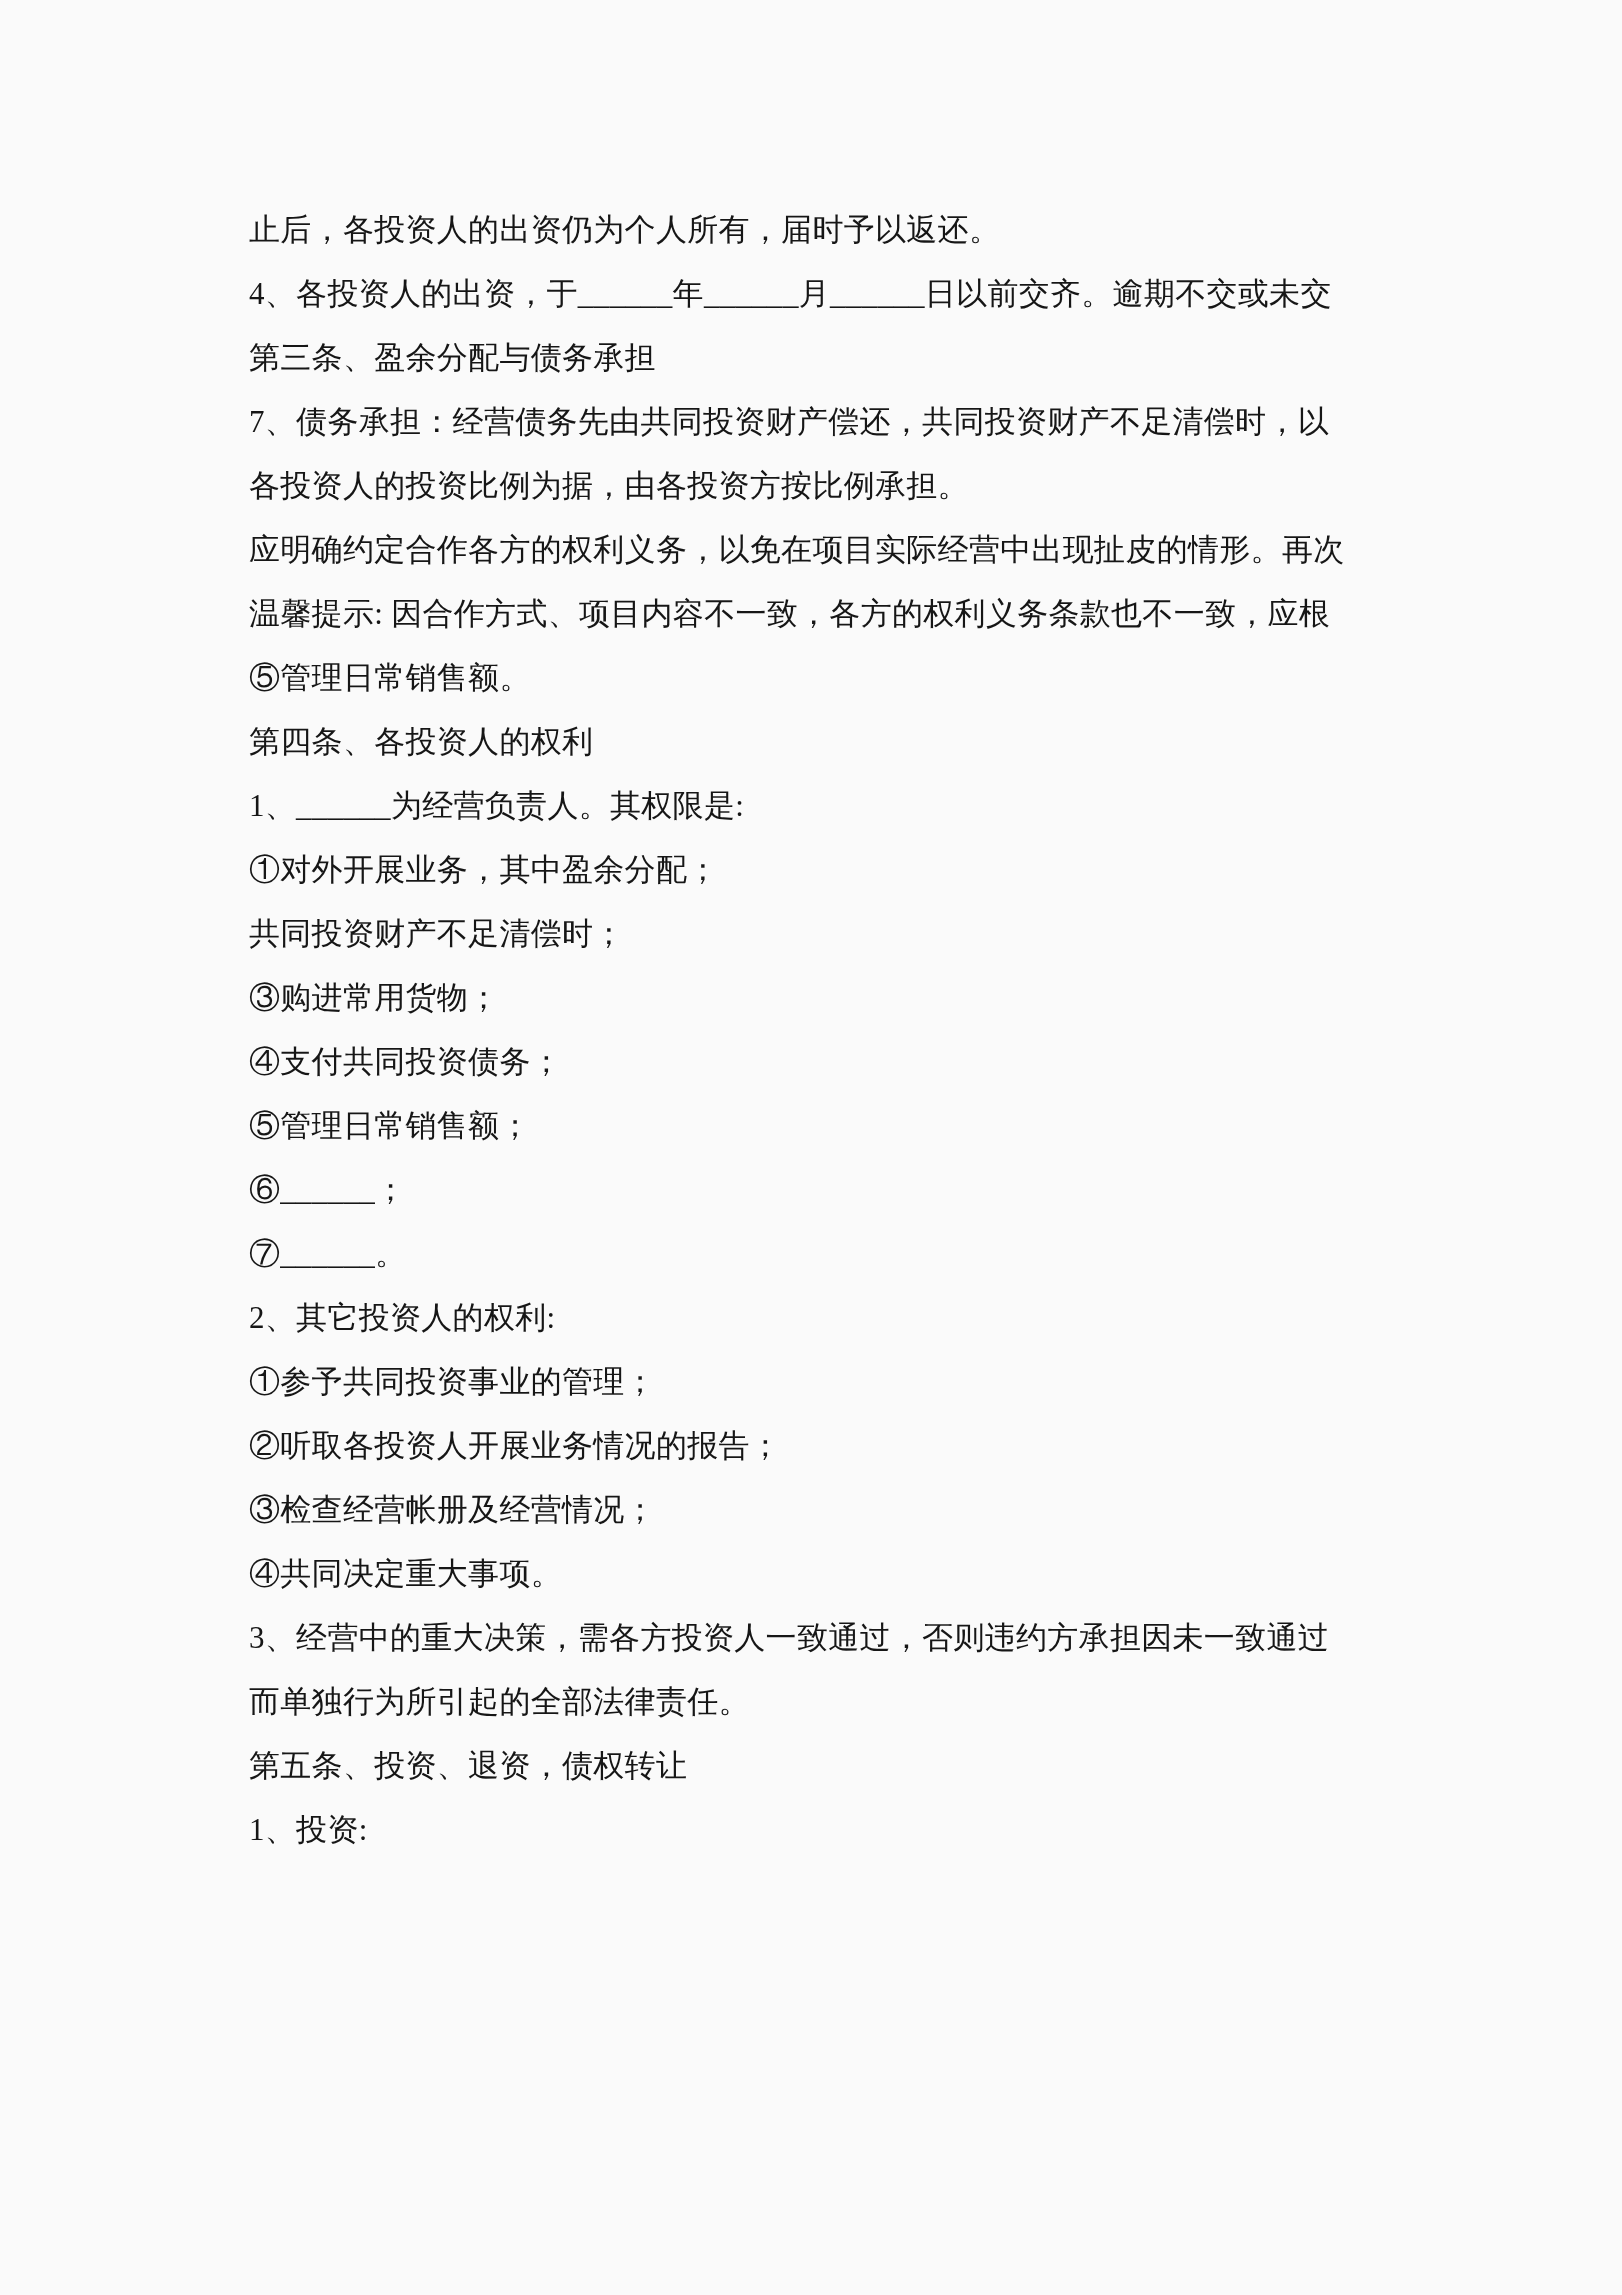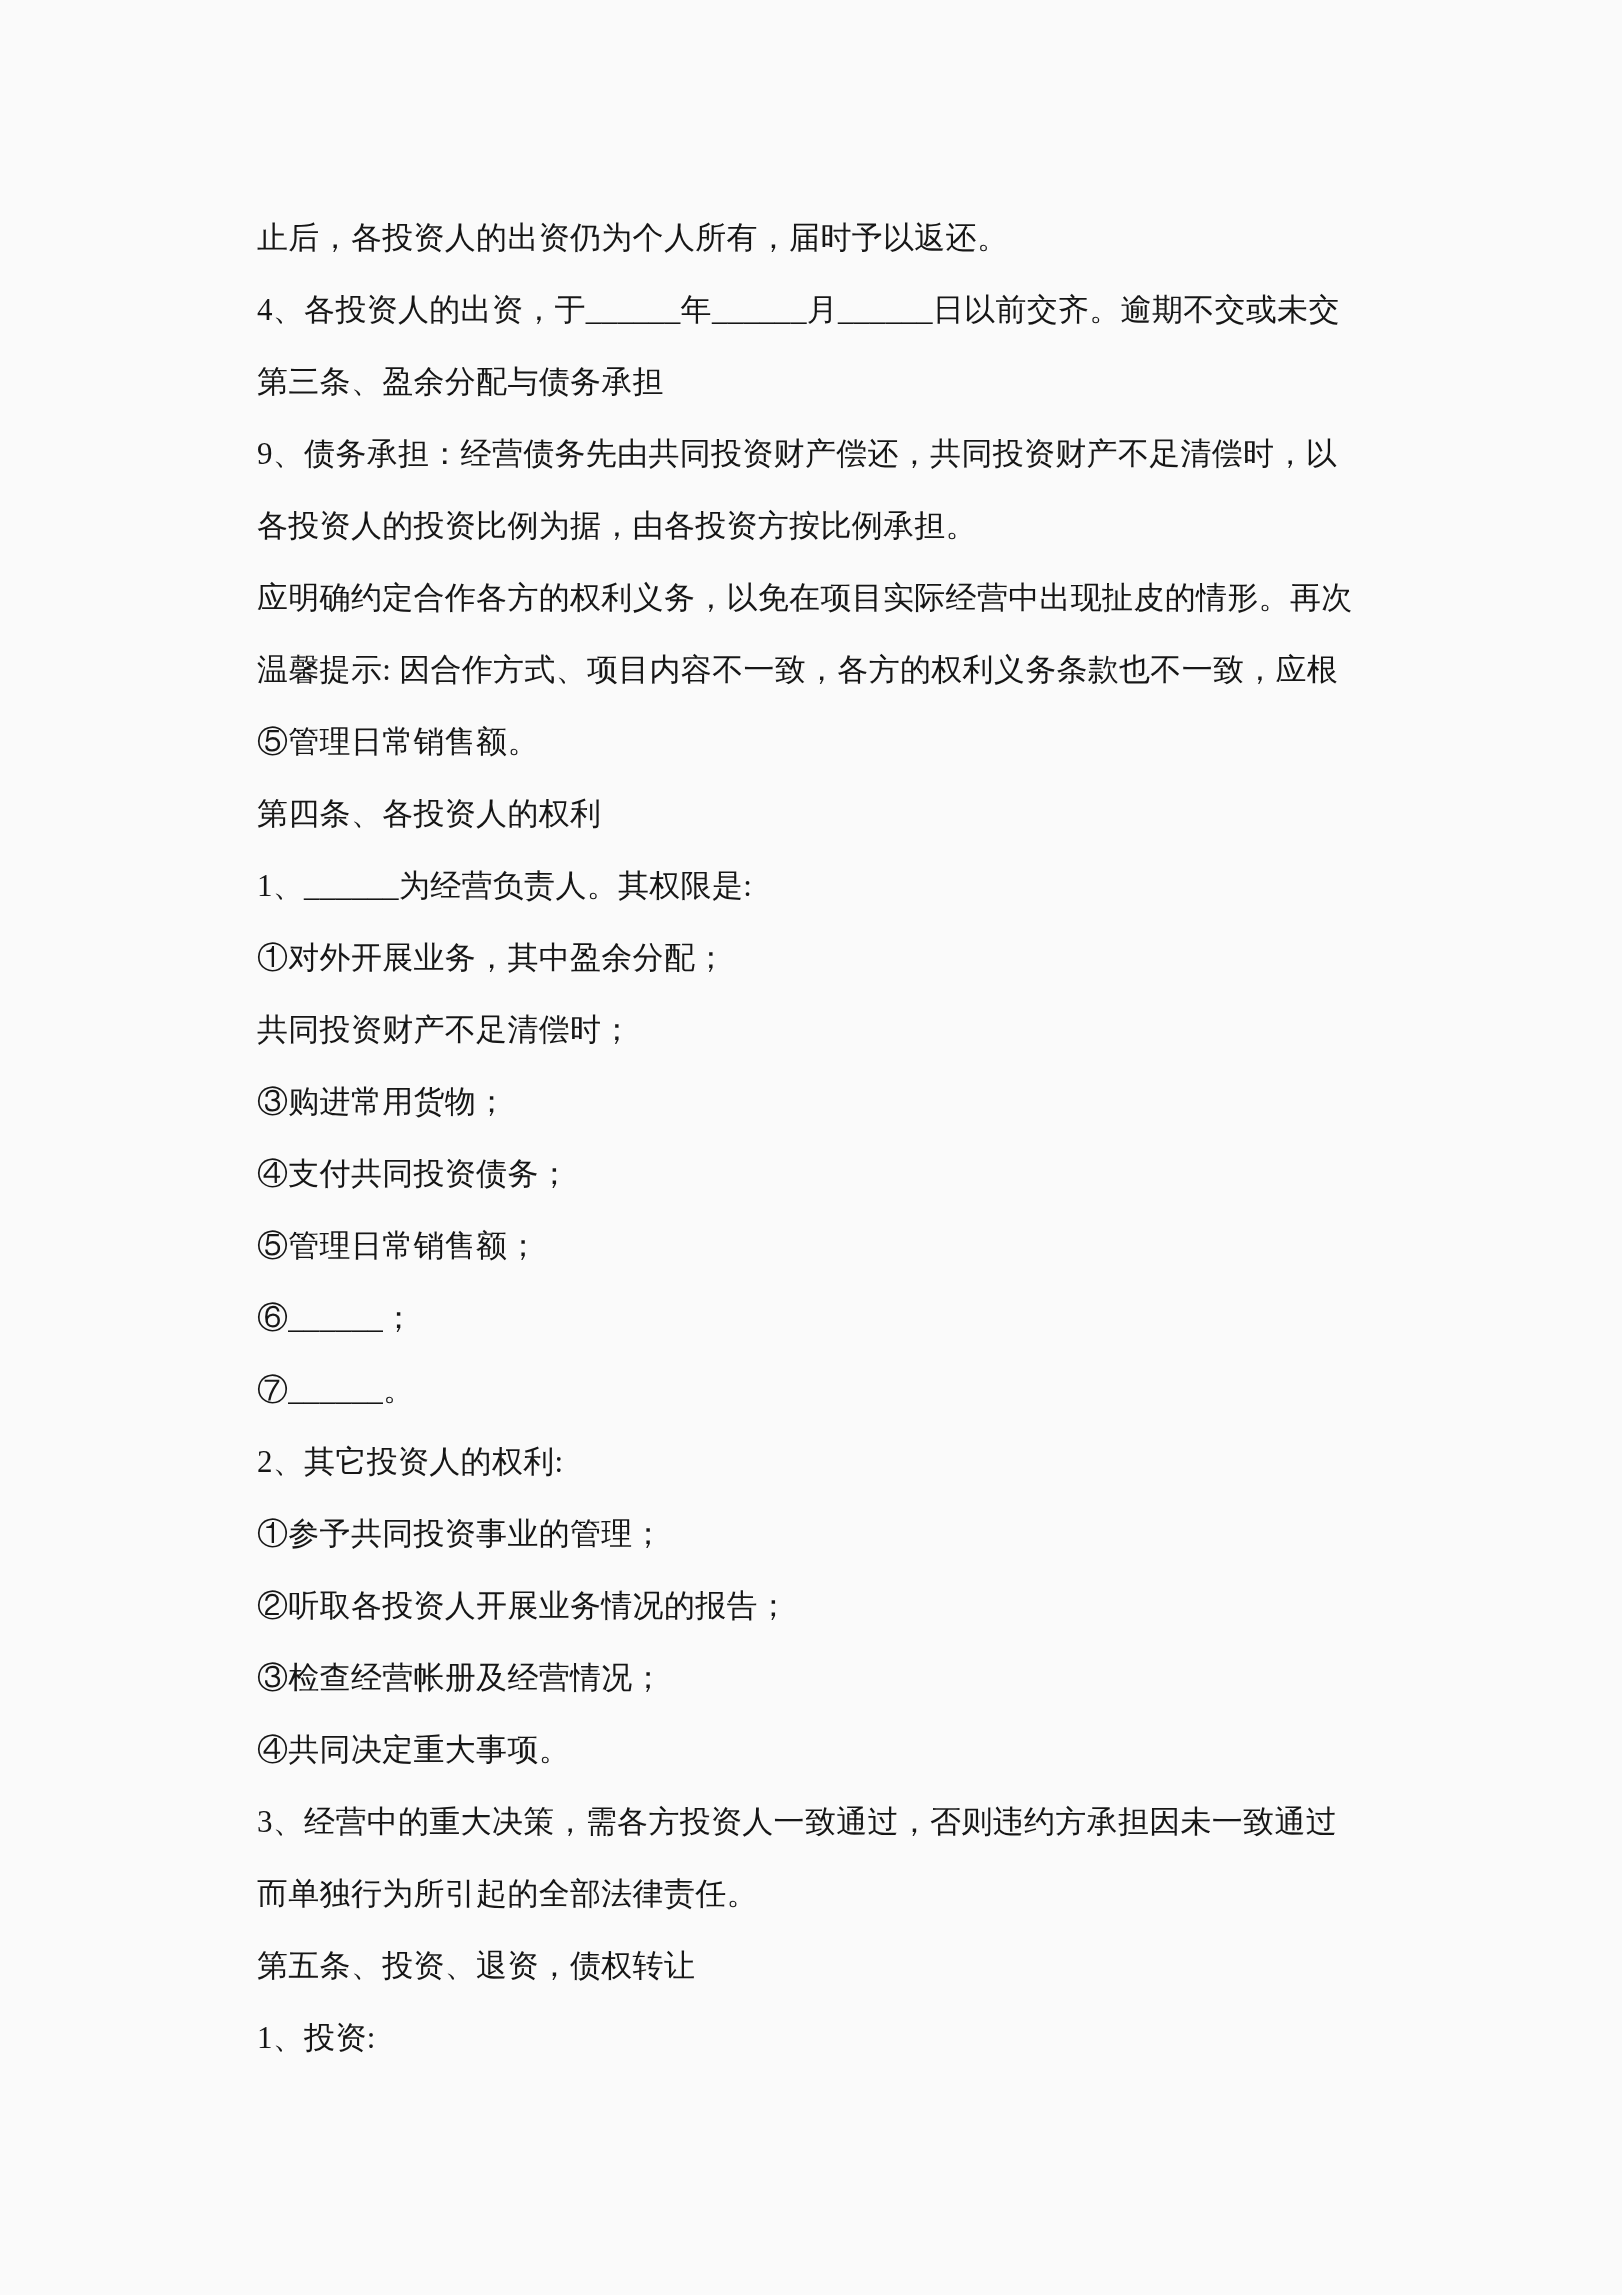--- a/index.html
+++ b/index.html
@@ -20,41 +20,41 @@
     width: 1623px;
     height: 2295px;
   }
   .page-text {
     position: absolute;
     left: 249px;
     top: 198px;
     width: 1132px;
   }
   .line {
-    margin: 8px;
+    margin: 0;
     padding: 0;
     height: 64px;
     line-height: 64px;
     font-family: "Liberation Serif", "DejaVu Serif", serif;
     font-size: 31px;
     font-weight: normal;
     color: var(--page-fg, #161616);
     white-space: nowrap;
     letter-spacing: 0.3px;
   }
 </style>
 </head>
 <body style="--page-bg: #fafafa; --page-fg: #161616;">
 
 <div class="page">
   <div class="page-text">
     <p class="line">止后，各投资人的出资仍为个人所有，届时予以返还。</p>
     <p class="line">4、各投资人的出资，于______年______月______日以前交齐。逾期不交或未交</p>
     <p class="line">第三条、盈余分配与债务承担</p>
-    <p class="line">9、债务承担：经营债务先由共同投资财产偿还，共同投资财产不足清偿时，以</p>
+    <p class="line">7、债务承担：经营债务先由共同投资财产偿还，共同投资财产不足清偿时，以</p>
     <p class="line">各投资人的投资比例为据，由各投资方按比例承担。</p>
     <p class="line">应明确约定合作各方的权利义务，以免在项目实际经营中出现扯皮的情形。再次</p>
     <p class="line">温馨提示: 因合作方式、项目内容不一致，各方的权利义务条款也不一致，应根</p>
     <p class="line">⑤管理日常销售额。</p>
     <p class="line">第四条、各投资人的权利</p>
     <p class="line">1、______为经营负责人。其权限是:</p>
     <p class="line">①对外开展业务，其中盈余分配；</p>
     <p class="line">共同投资财产不足清偿时；</p>
     <p class="line">③购进常用货物；</p>
     <p class="line">④支付共同投资债务；</p>

